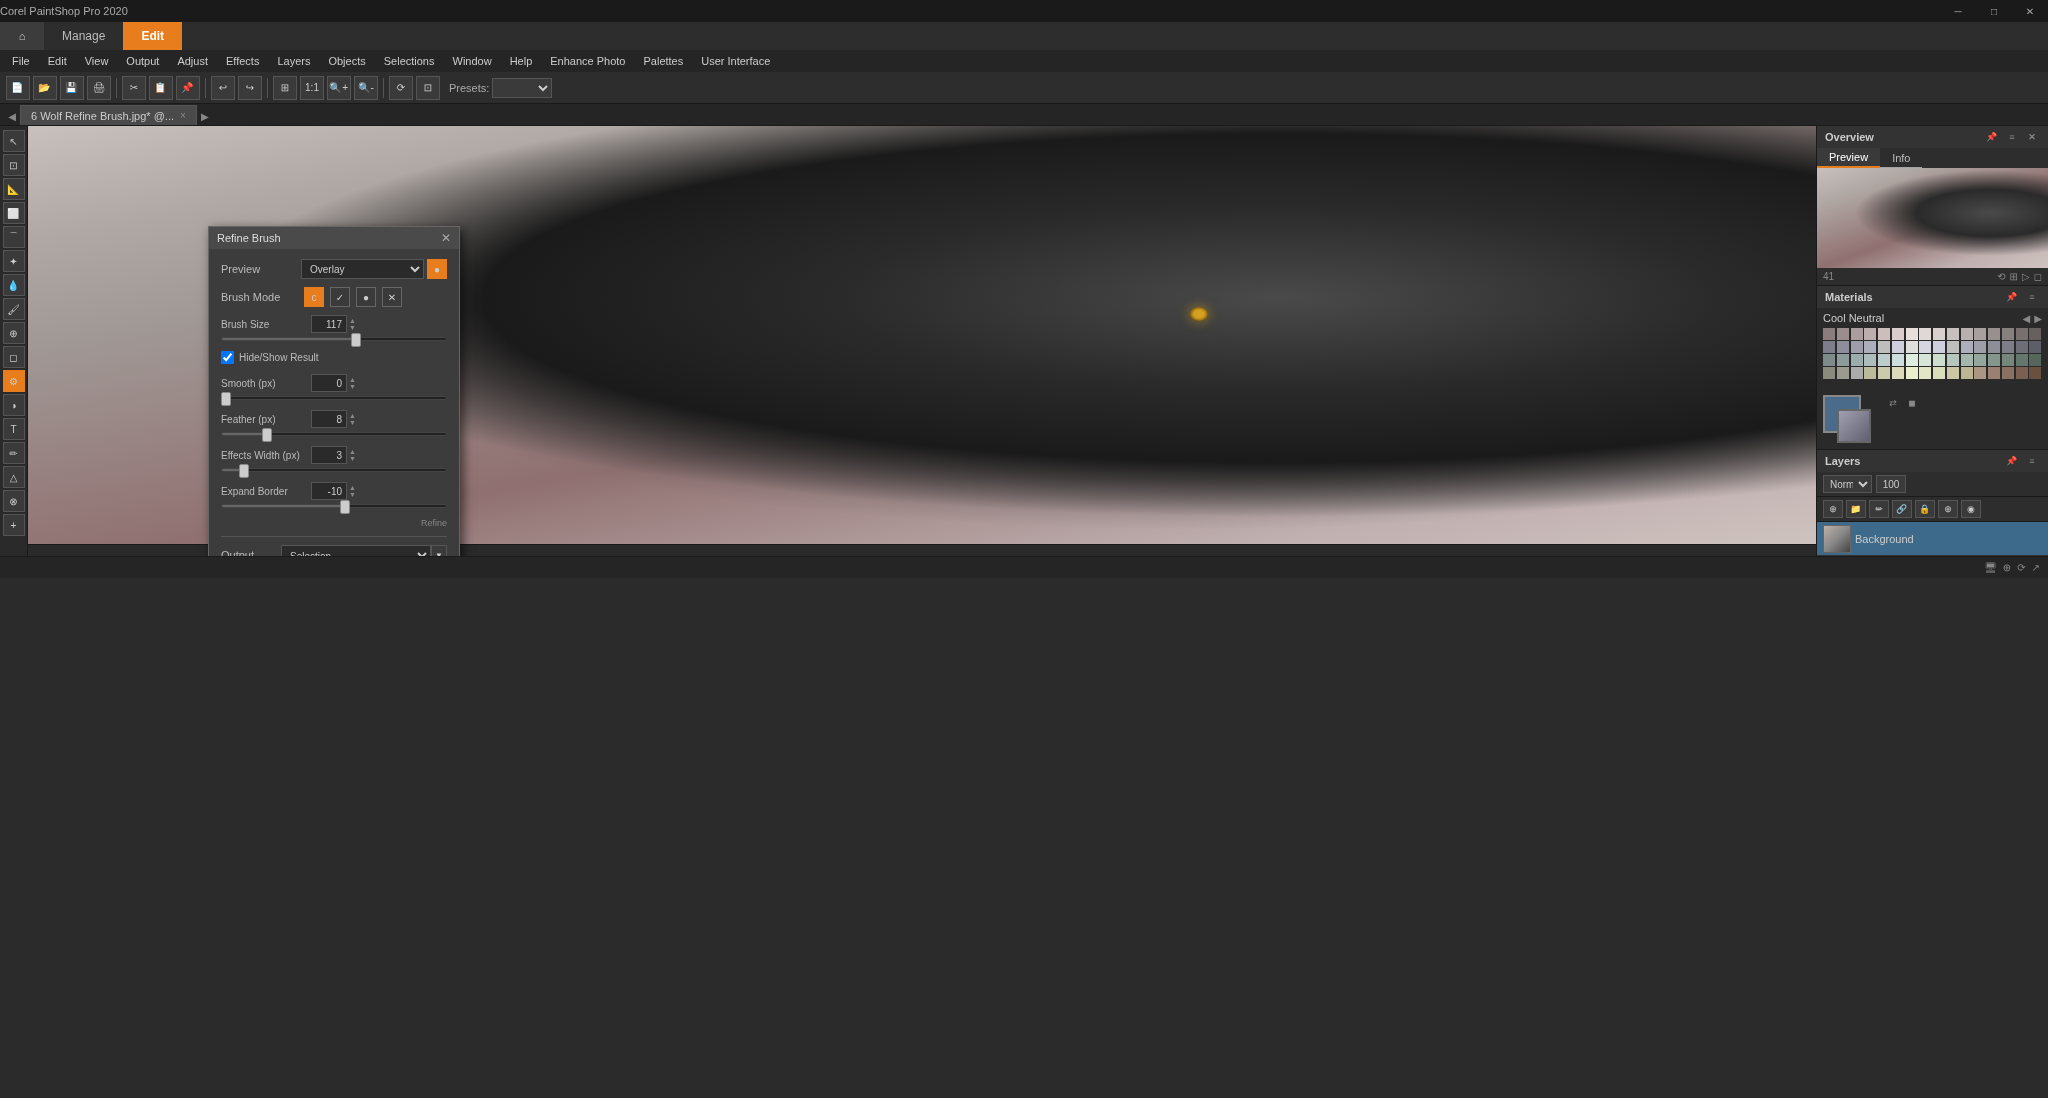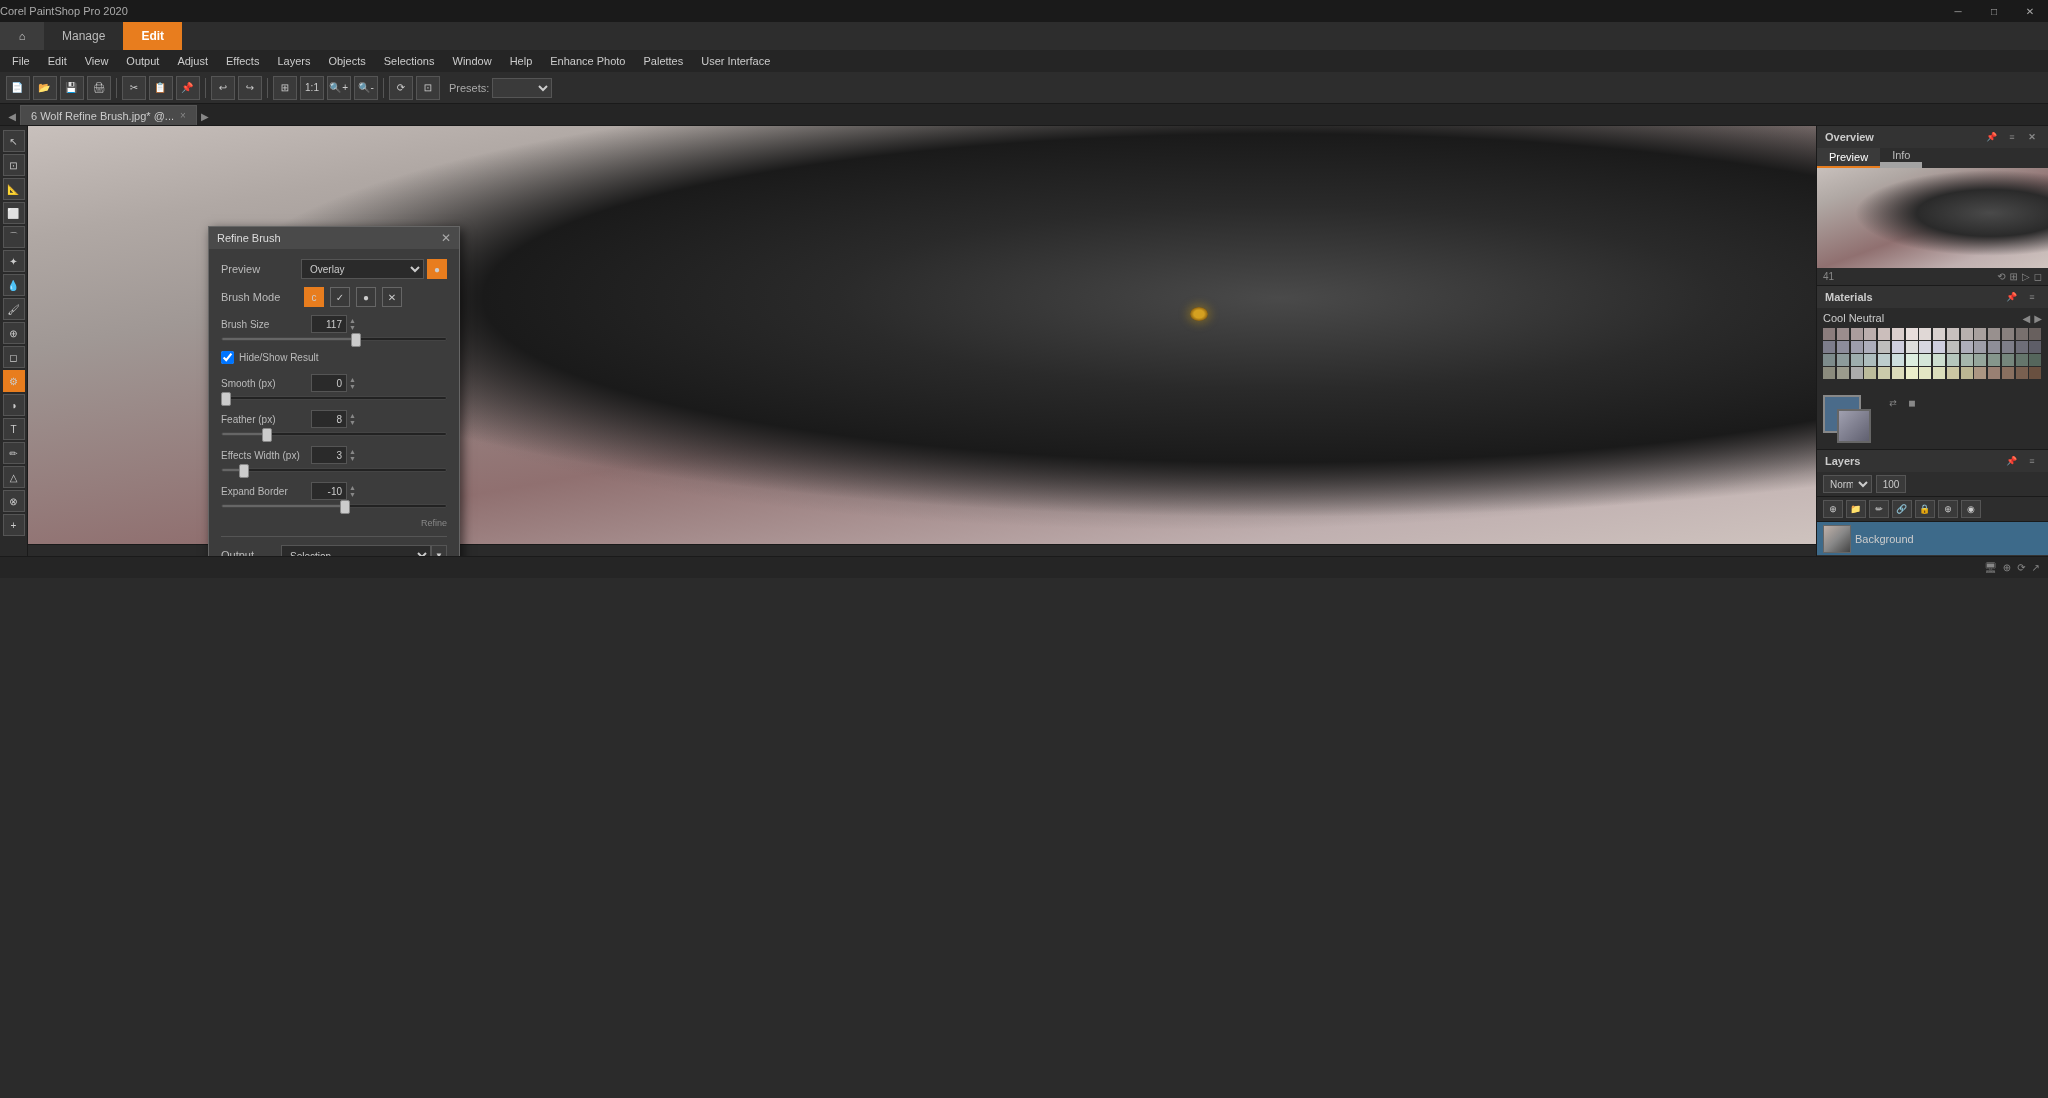--- a/index.html
+++ b/index.html
@@ -455,21 +455,21 @@
       background: #2d2d2d;
       height: 20px;
     }
     .overview-tab {
       padding: 0 12px;
       display: flex;
       align-items: center;
       font-size: 11px;
       color: #bbb;
       cursor: pointer;
-      border-bottom: 6px solid #a3a3a3;
+      border-bottom: 1px solid #a3a3a3;
     }
     .overview-tab.active {
       background: #3a3a3a;
       border-bottom: 2px solid #e87d1e;
       color: #fff;
     }
 
     .overview-preview {
       height: 100px;
       background: linear-gradient(135deg, #c0b5b0 0%, #9a9090 40%, #6a6060 70%, #b0a5a0 100%);

